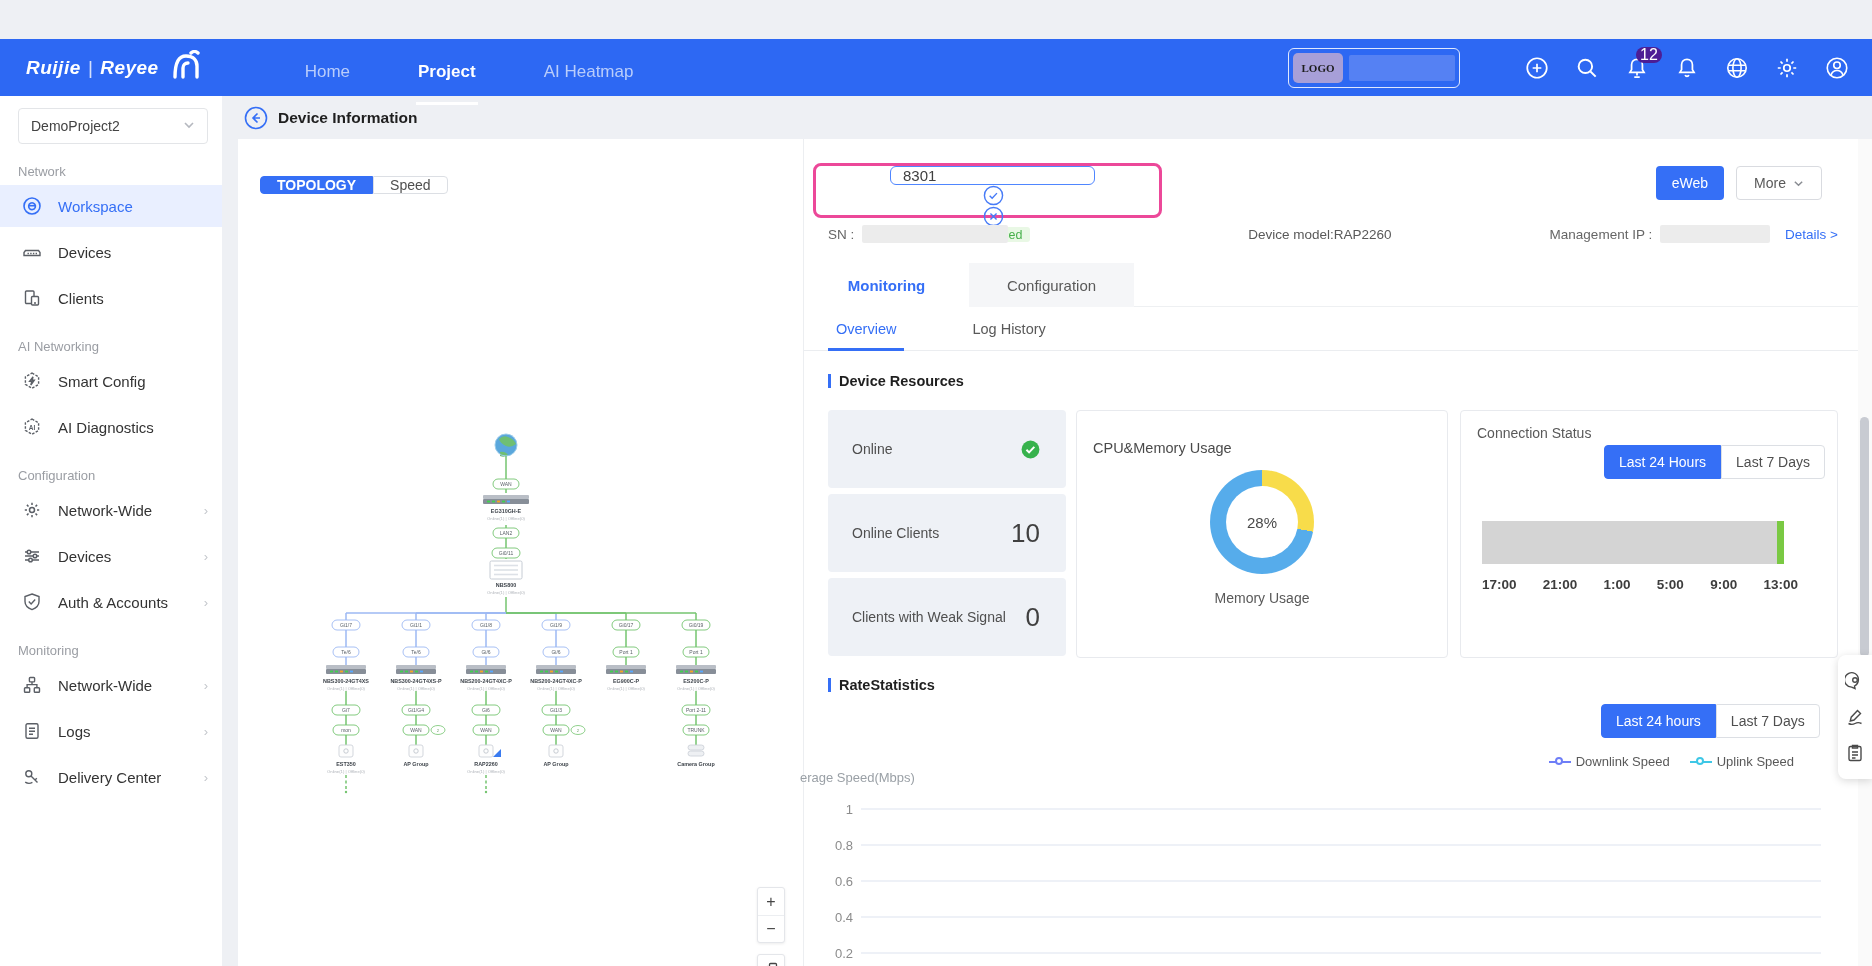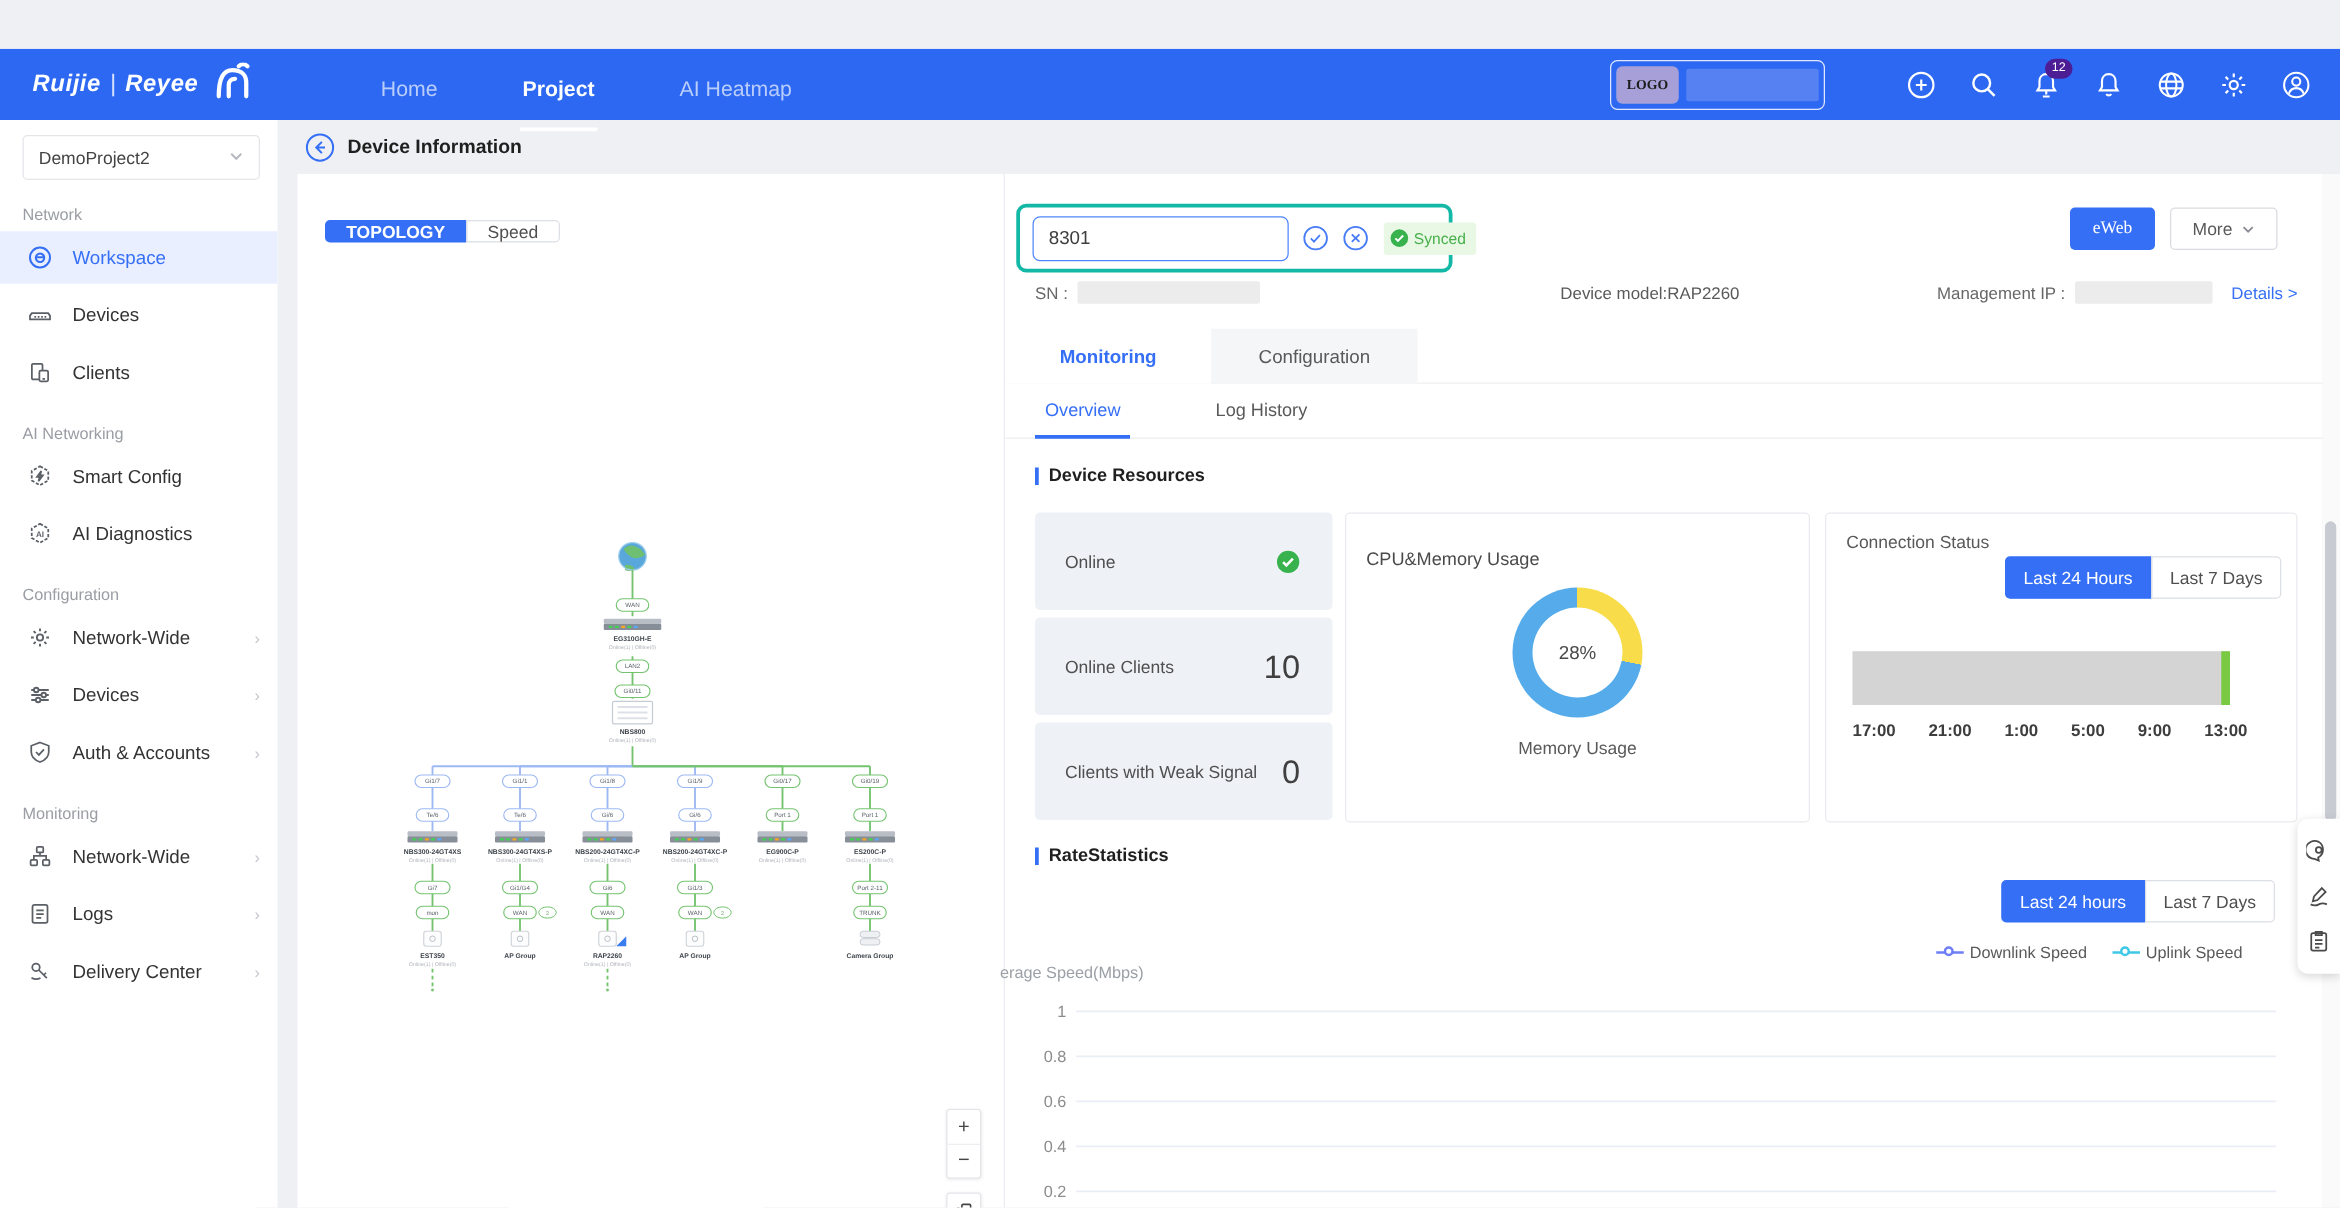--- a/index.html
+++ b/index.html
@@ -21,21 +21,21 @@
     bottom:0; width:62px; height:3px; background:#fff; }
   .nav-right { margin-left:auto; display:flex; align-items:center; margin-right:22px; }
   .logo-box { width:172px; height:40px; border:1px solid rgba(255,255,255,.85); border-radius:6px;
     display:flex; align-items:center; padding:4px; margin-right:40px; }
   .logo-badge { width:50px; height:30px; background:#a79fd8; border-radius:5px; color:#1d1d1d;
     font-family:"Liberation Serif", serif; font-size:11px; font-weight:bold; display:flex; align-items:center; justify-content:center; }
   .logo-redact { flex:1; height:26px; margin-left:6px; background:#5d86f2; border-radius:2px; opacity:.85; }
   .nav-icon { position:relative; width:26px; height:26px; margin-left:24px; color:#fff; cursor:pointer; }
   .nav-icon svg { width:26px; height:26px; }
   .nav-badge { position:absolute; top:-8px; left:12px; min-width:22px; height:16px; background:#4c1d95;
-    border-radius:8px; font-size:10px; color:#fff; display:flex; align-items:center; justify-content:center; padding:0 4px; }
+    border-radius:8px; font-size:16px; color:#fff; display:flex; align-items:center; justify-content:center; padding:0 4px; }
 
   
   .sidebar { position:absolute; left:0; top:57px; width:222px; height:909px; background:#fff; z-index:20; }
   .proj-select { margin:12px 14px 6px 18px; height:36px; border:1px solid #e3e5e8; border-radius:4px;
     display:flex; align-items:center; justify-content:space-between; padding:0 12px; font-size:14px; color:#434343; cursor:pointer; }
   .proj-select .chev { color:#b5b8bf; }
   .proj-select .chev svg { width:12px; height:12px; }
   .side-section-label { margin:20px 0 6px 18px; font-size:13px; color:#9a9da3; }
   .side-item { position:relative; height:42px; display:flex; align-items:center; padding-left:22px;
     font-size:15px; color:#333; cursor:pointer; margin-bottom:4px; }
@@ -72,31 +72,31 @@
   .zoom-btn { width:100%; height:27px; display:flex; align-items:center; justify-content:center;
     font-size:16px; color:#454545; cursor:pointer; }
   .zoom-btn + .zoom-btn { border-top:1px solid #eceef1; }
   .fit-btn { position:absolute; left:519px; top:815px; width:28px; height:28px; background:#fff;
     border:1px solid #e4e6ea; border-radius:3px; display:flex; align-items:center; justify-content:center;
     color:#454545; cursor:pointer; box-shadow:0 1px 3px rgba(0,0,0,.08); }
   .fit-btn svg { width:15px; height:15px; }
 
   
   .red-annotation { position:absolute; left:9px; top:24px; width:349px; height:55px;
-    border:3px solid #14b8a6; border-radius:8px; display:flex; align-items:center; }
+    border:3px solid #ec4899; border-radius:8px; display:flex; align-items:center;flex-direction:column; }
   .dev-name-input { margin-left:10px; width:205px; height:36px; border:1.5px solid #4f86ff; border-radius:6px;
     padding:0 12px; font-size:15px; color:#404040; font-family:"Liberation Sans",sans-serif; outline:none; }
   .mini-circle { width:21px; height:21px; margin-left:11px; color:#477bf7; cursor:pointer; }
   .mini-circle svg { width:21px; height:21px; }
   .synced-badge { margin-left:12px; height:26px; background:#e9f8e5; border-radius:3px; display:flex;
     align-items:center; padding:0 8px 0 5px; }
   .synced-badge .ok { width:15px; height:15px; margin-right:4px; }
   .synced-text { font-size:12.5px; color:#47b04b; }
   .eweb-btn { position:absolute; left:852px; top:27px; width:68px; height:34px; background:#356ff6;
-    color:#fff; border:none; border-radius:4px; font-size:14px; cursor:pointer; font-family:Liberation Serif, serif; }
+    color:#fff; border:none; border-radius:4px; font-size:14px; cursor:pointer; font-family:Liberation Sans, sans-serif; }
   .more-btn { position:absolute; left:932px; top:27px; width:86px; height:34px; background:#fff;
     border:1px solid #d9dbe0; border-radius:4px; font-size:14px; color:#595959; cursor:pointer;
     display:flex; align-items:center; justify-content:center; gap:7px; font-family:inherit; }
   .more-btn svg { width:11px; height:11px; color:#8a8d93; }
 
   .sn-row { position:absolute; left:24px; top:84px; width:1010px; height:22px; display:flex; align-items:center;
     font-size:13.5px; color:#666; }
   .redact { background:#ececec; border-radius:2px; height:18px; }
   .sn-redact { width:146px; margin-left:8px; }
   .model-text { margin-left:240px; color:#595959; }

